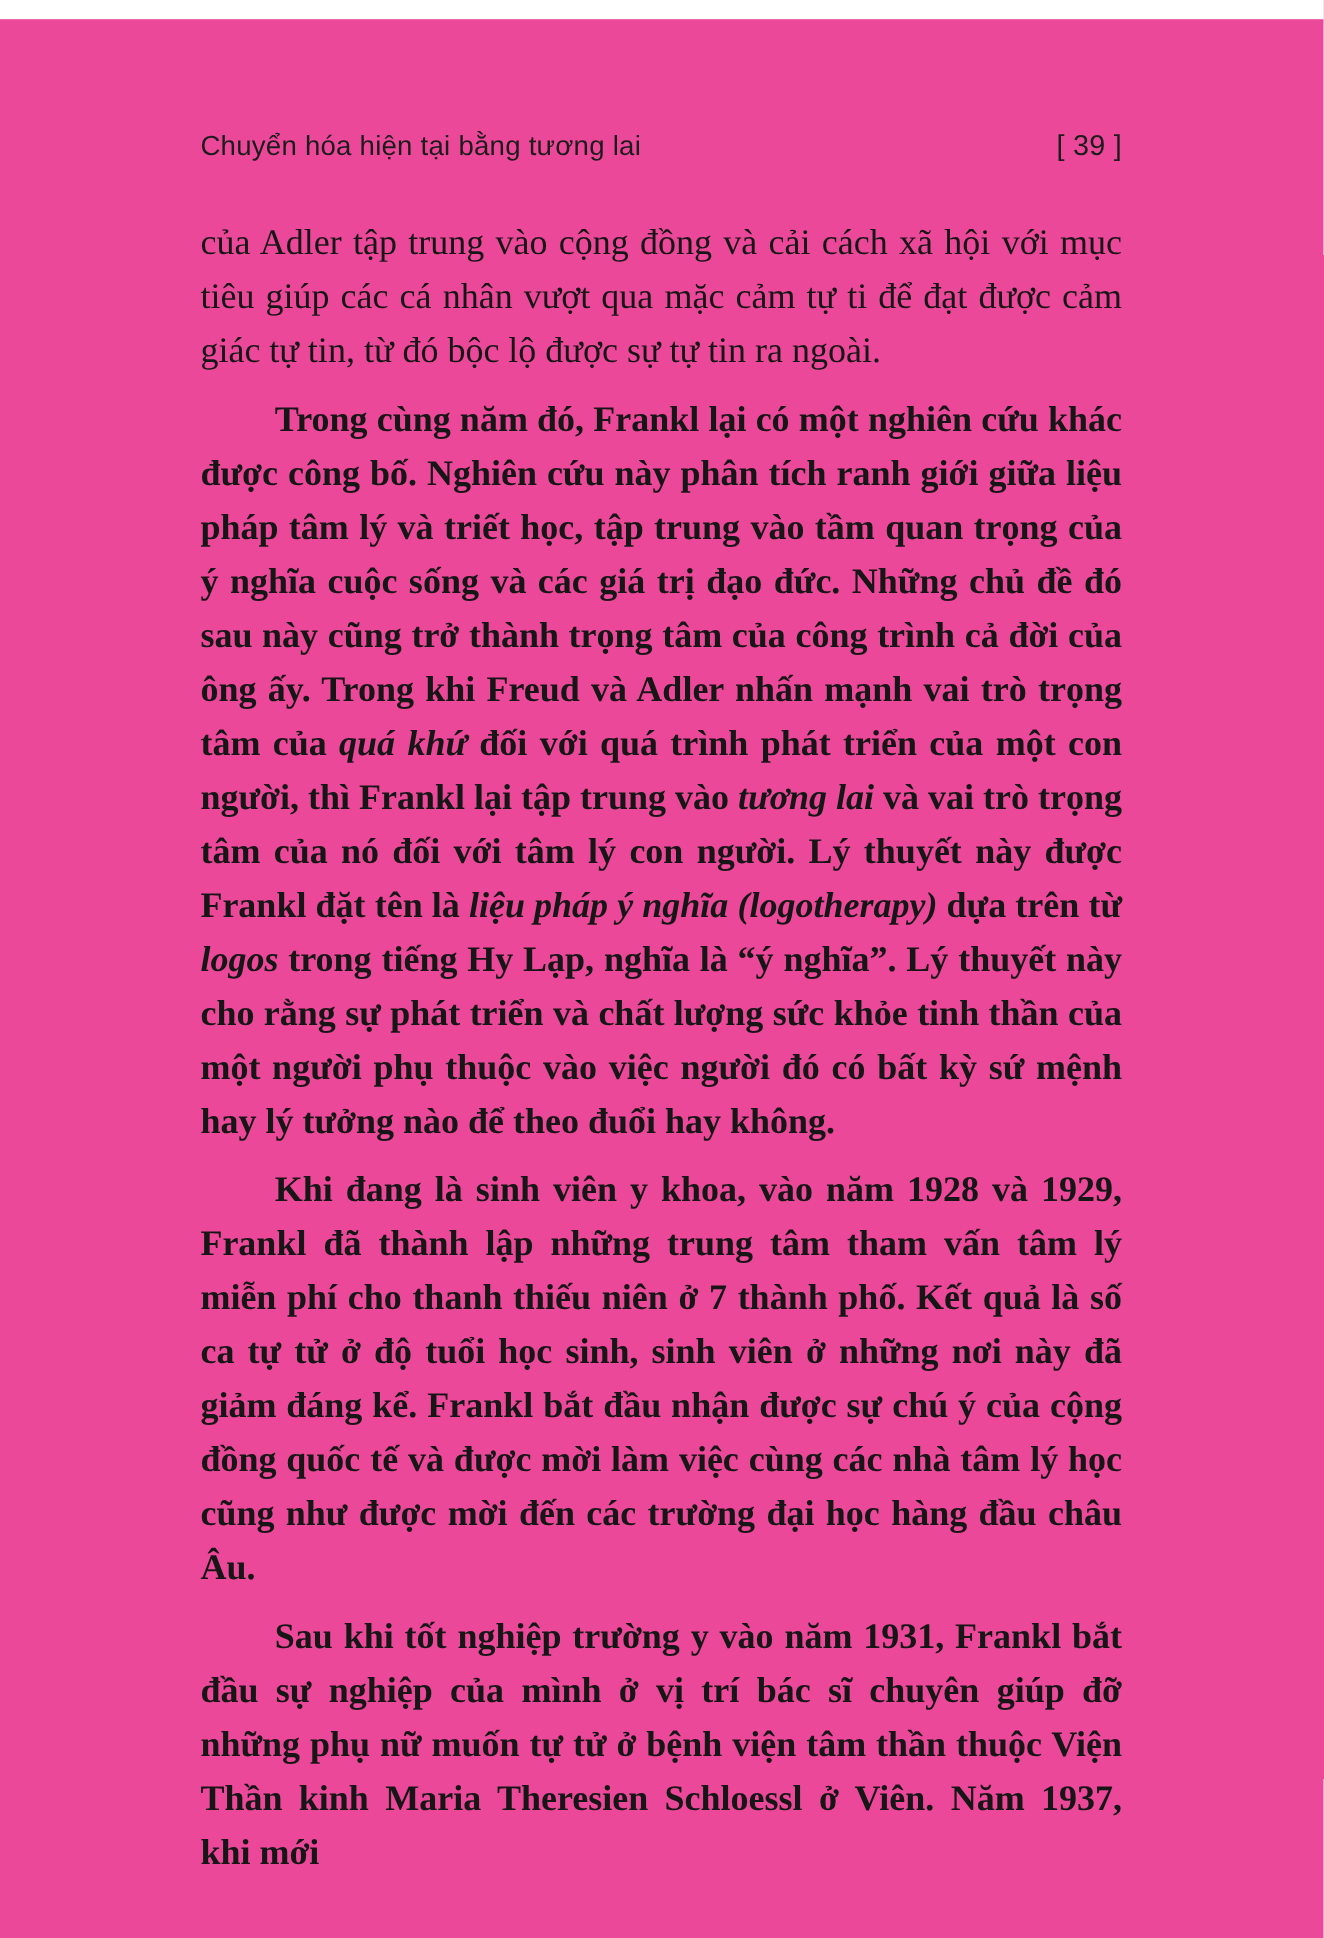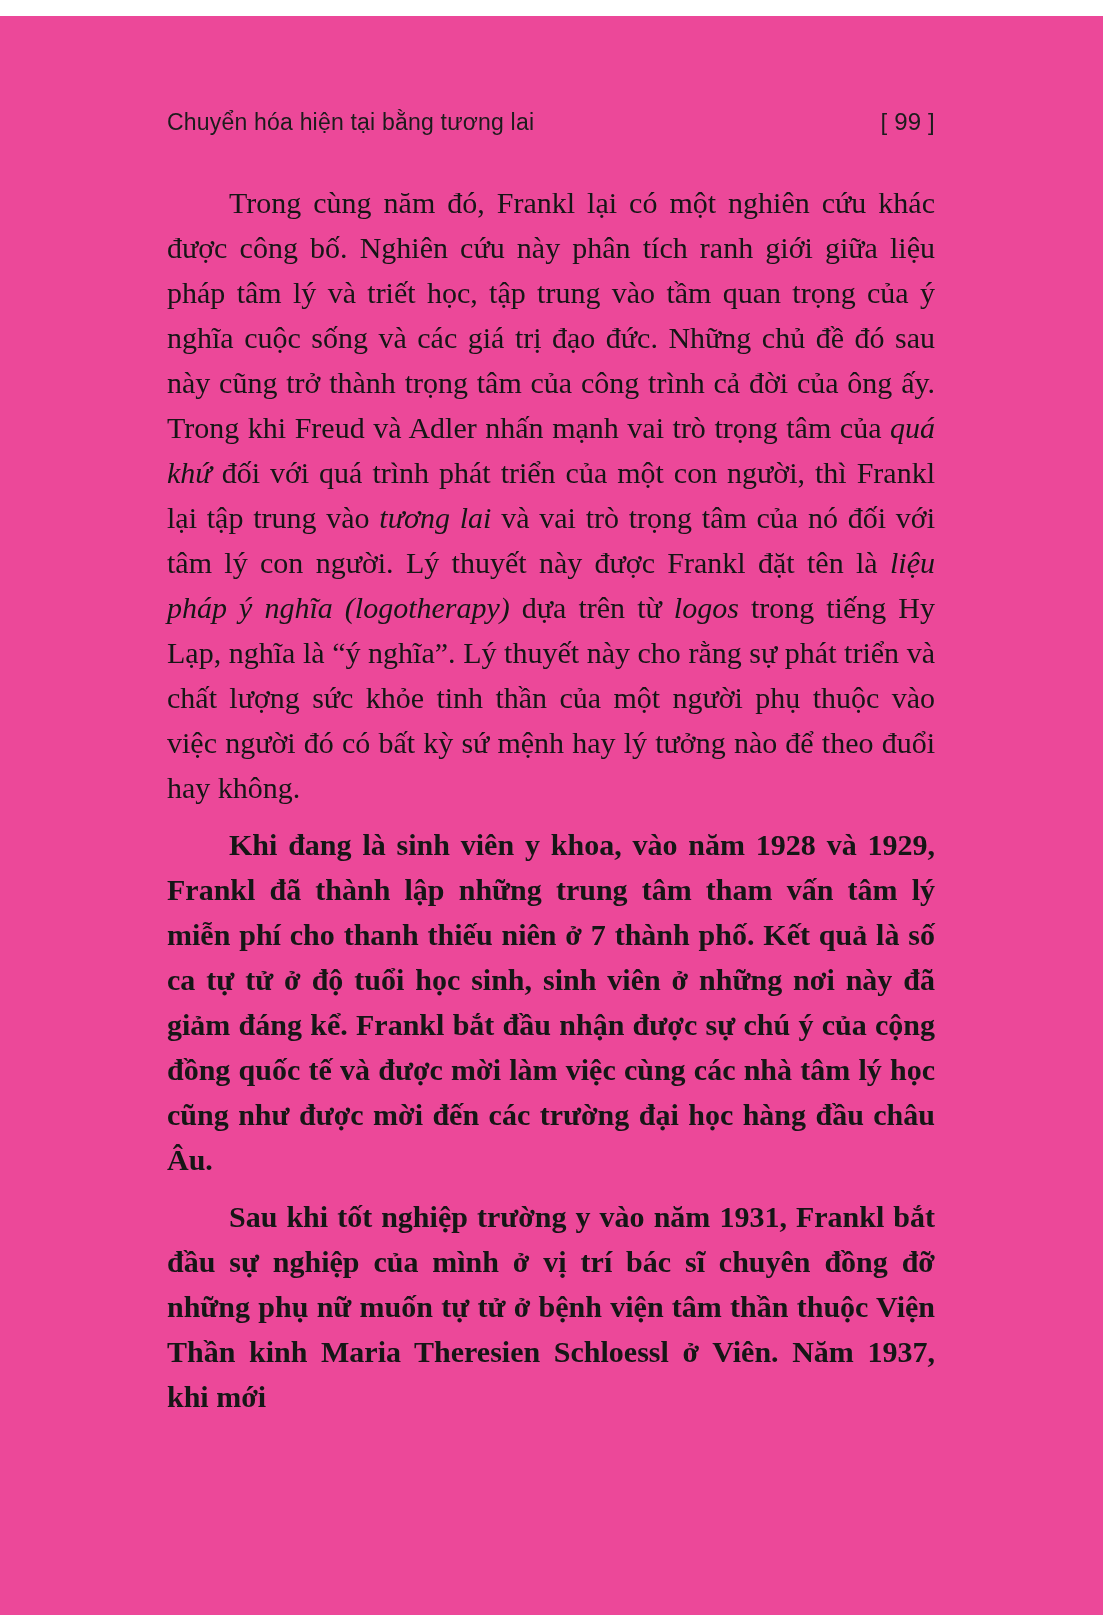--- a/index.html
+++ b/index.html
@@ -51,21 +51,22 @@
   .body-text em {
     font-style: italic;
   }
 </style>
 </head>
 <body>
 
 <div class="page">
   <div class="running-head">
     <span class="running-title">Chuyển hóa hiện tại bằng tương lai</span>
-    <span class="page-number">[ 99 ]</span>
+    <span class="page-number">[ 39 ]</span>
   </div>
 
   <div class="body-text">
+      <p><span>của Adler tập trung vào cộng đồng và cải cách xã hội với mục tiêu giúp các cá nhân vượt qua mặc cảm tự ti để đạt được cảm giác tự tin, từ đó bộc lộ được sự tự tin ra ngoài.</span></p>
       <p class="indent"><span>Trong cùng năm đó, Frankl lại có một nghiên cứu khác được công bố. Nghiên cứu này phân tích ranh giới giữa liệu pháp tâm lý và triết học, tập trung vào tầm quan trọng của ý nghĩa cuộc sống và các giá trị đạo đức. Những chủ đề đó sau này cũng trở thành trọng tâm của công trình cả đời của ông ấy. Trong khi Freud và Adler nhấn mạnh vai trò trọng tâm của </span><em>quá khứ</em><span> đối với quá trình phát triển của một con người, thì Frankl lại tập trung vào </span><em>tương lai</em><span> và vai trò trọng tâm của nó đối với tâm lý con người. Lý thuyết này được Frankl đặt tên là </span><em>liệu pháp ý nghĩa (logotherapy)</em><span> dựa trên từ </span><em>logos</em><span> trong tiếng Hy Lạp, nghĩa là “ý nghĩa”. Lý thuyết này cho rằng sự phát triển và chất lượng sức khỏe tinh thần của một người phụ thuộc vào việc người đó có bất kỳ sứ mệnh hay lý tưởng nào để theo đuổi hay không.</span></p>
       <p class="indent"><span>Khi đang là sinh viên y khoa, vào năm 1928 và 1929, Frankl đã thành lập những trung tâm tham vấn tâm lý miễn phí cho thanh thiếu niên ở 7 thành phố. Kết quả là số ca tự tử ở độ tuổi học sinh, sinh viên ở những nơi này đã giảm đáng kể. Frankl bắt đầu nhận được sự chú ý của cộng đồng quốc tế và được mời làm việc cùng các nhà tâm lý học cũng như được mời đến các trường đại học hàng đầu châu Âu.</span></p>
-      <p class="indent"><span>Sau khi tốt nghiệp trường y vào năm 1931, Frankl bắt đầu sự nghiệp của mình ở vị trí bác sĩ chuyên đồng đỡ những phụ nữ muốn tự tử ở bệnh viện tâm thần thuộc Viện Thần kinh Maria Theresien Schloessl ở Viên. Năm 1937, khi mới</span></p>
+      <p class="indent"><span>Sau khi tốt nghiệp trường y vào năm 1931, Frankl bắt đầu sự nghiệp của mình ở vị trí bác sĩ chuyên giúp đỡ những phụ nữ muốn tự tử ở bệnh viện tâm thần thuộc Viện Thần kinh Maria Theresien Schloessl ở Viên. Năm 1937, khi mới</span></p>
     </div>
 </div>
 
 </body></html>

